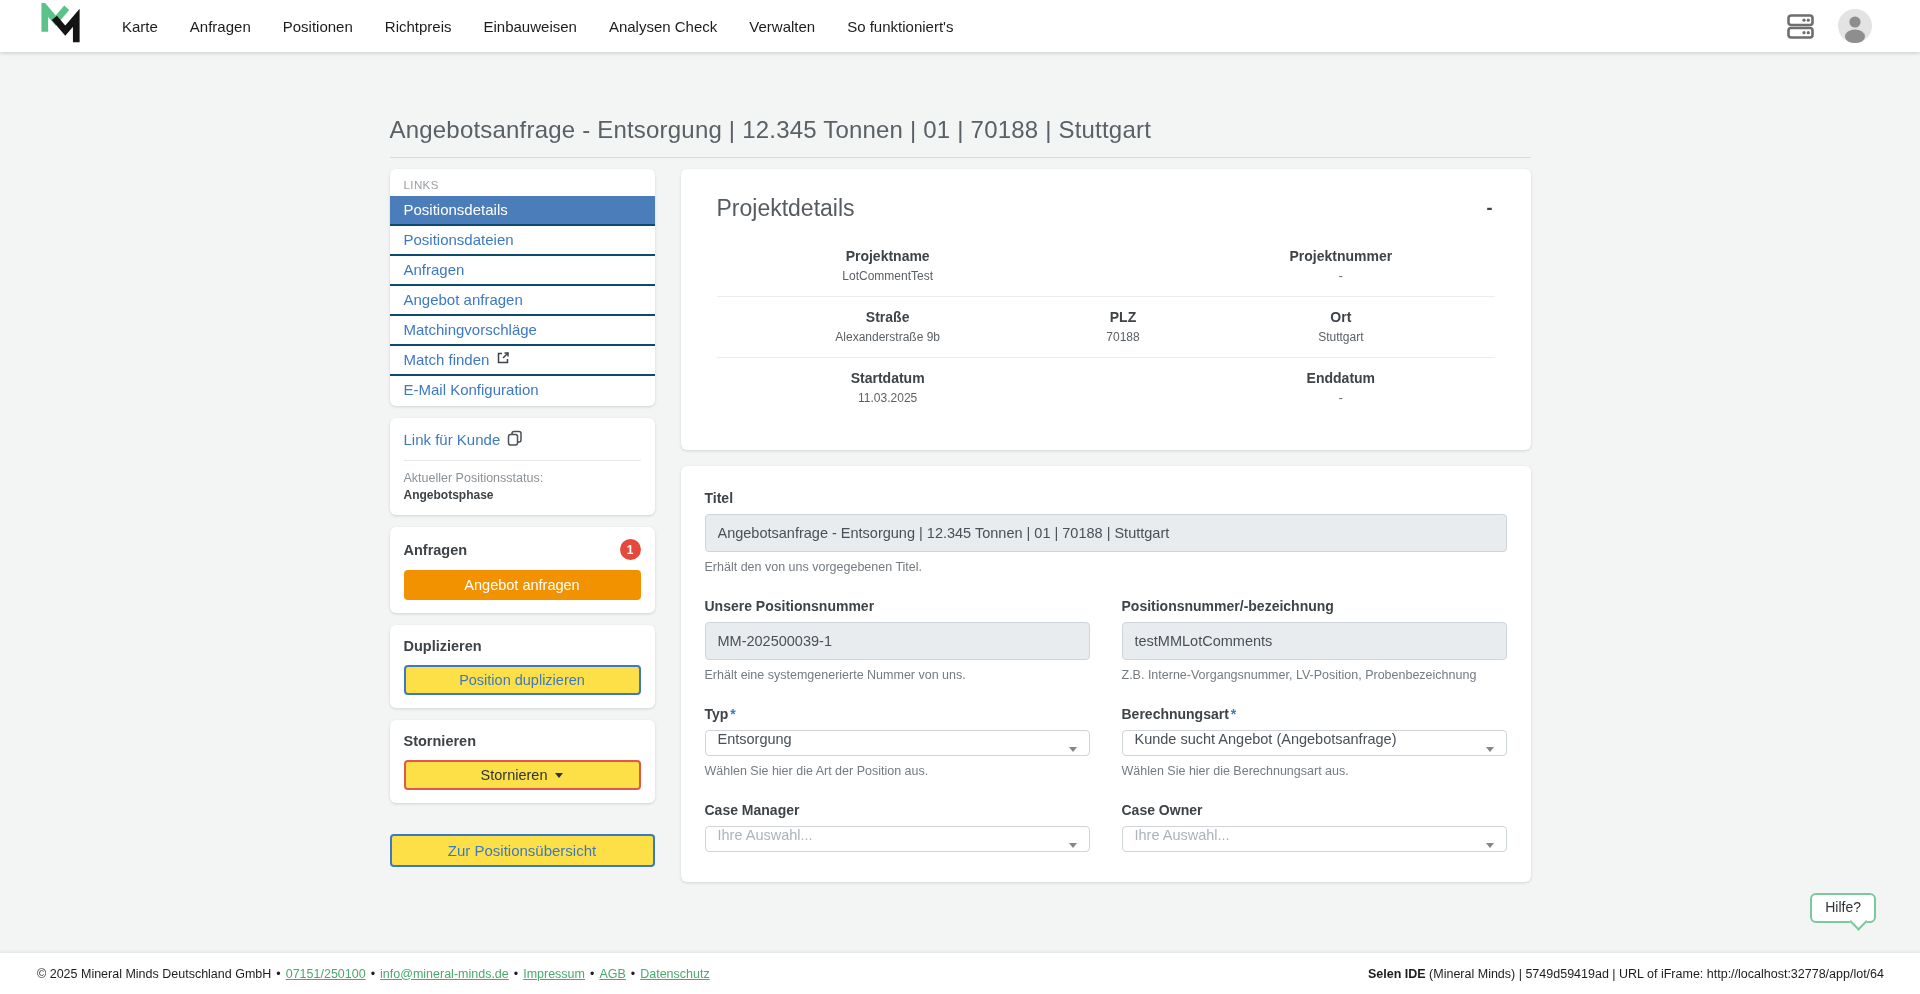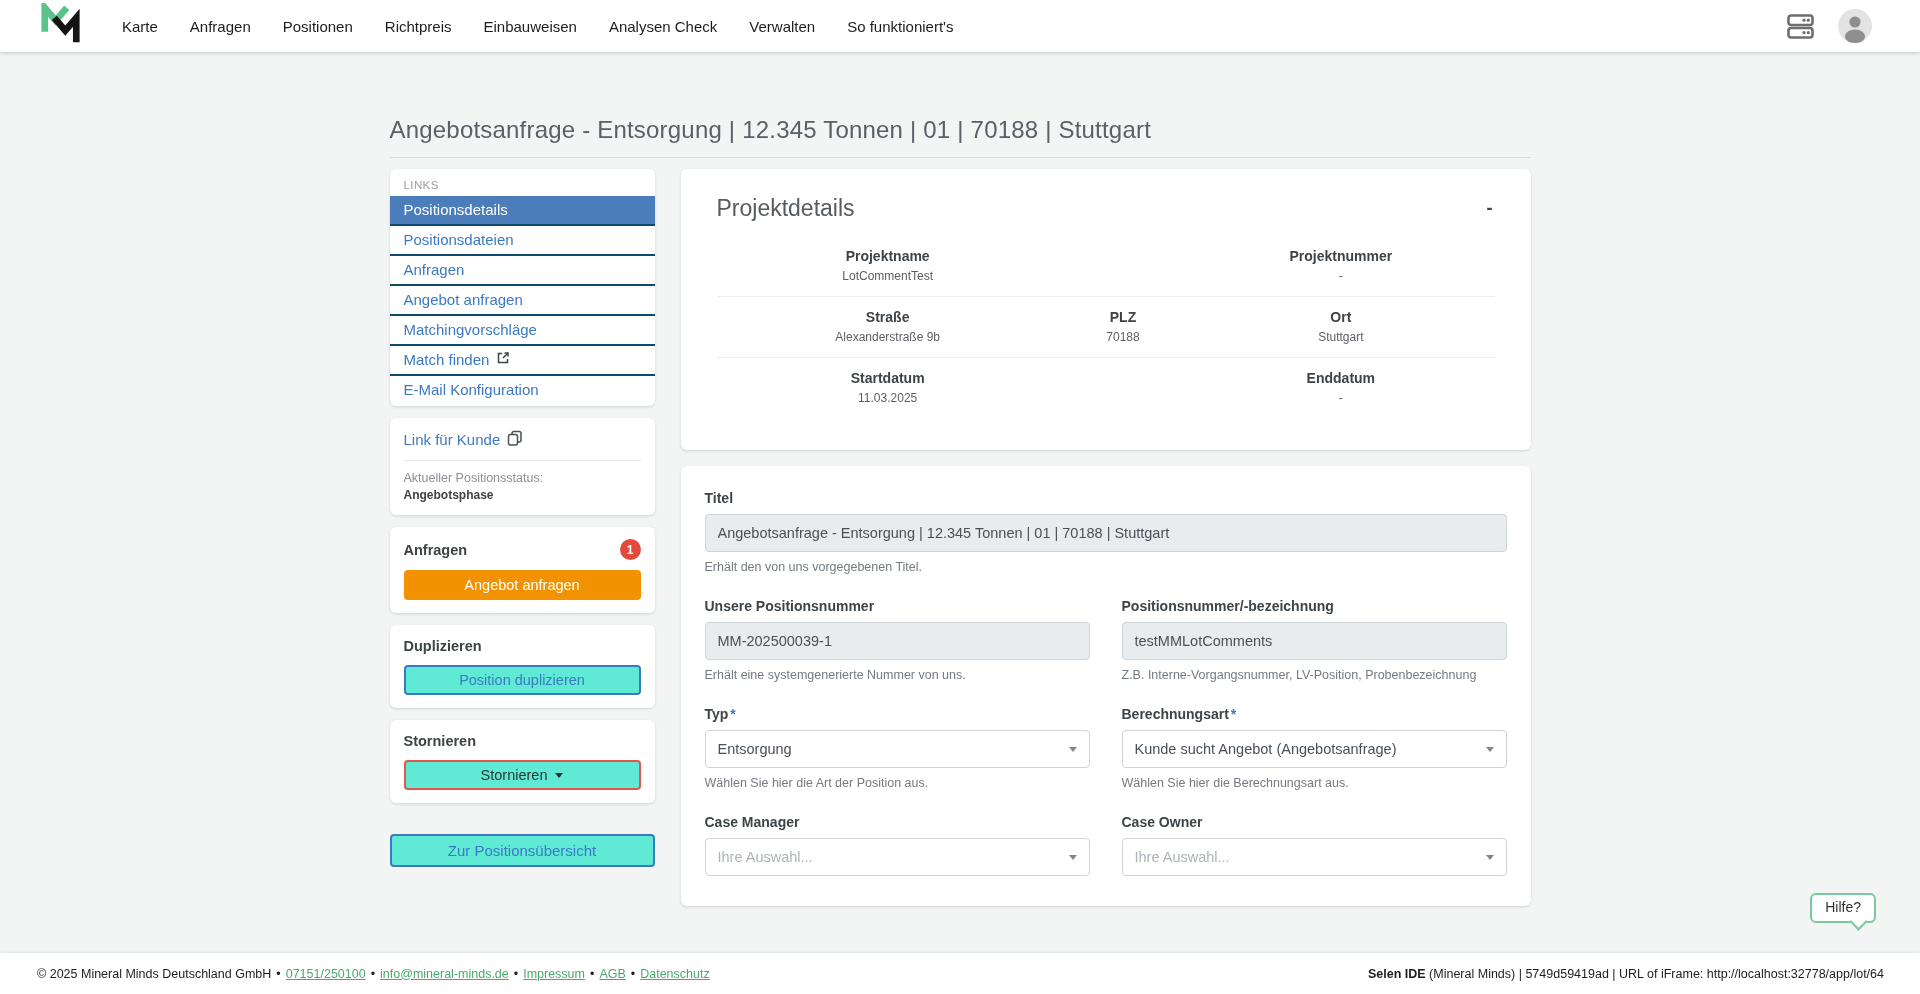--- a/index.html
+++ b/index.html
@@ -47,21 +47,21 @@
 
   .card-heading-sm { font-size:14.5px; font-weight:700; color:#3e4347; }
   .anfragen-head { display:flex; justify-content:space-between; align-items:center; }
   .badge {
     width:21px; height:21px; border-radius:50%; background:#e5493c; color:#fff;
     font-size:12px; font-weight:700; display:flex; align-items:center; justify-content:center;
   }
   .btn {
     display:flex; width:100%; height:30px; align-items:center; justify-content:center;
     border-radius:4px; font-size:14.5px; font-weight:500; cursor:pointer; margin-top:10px;
-    border:0; font-family:inherit; background:#5eead4;
+    border:0; font-family:inherit; background:#fde047;
   }
   .btn-orange { background:#f39200; color:#fff; }
   .btn-outline-blue { border:2px solid #3d79c2; color:#3d79c2; }
   .btn-outline-red { border:2px solid #e2574c; color:#2f3338; }
   .caret-down {
     width:0; height:0; border-left:4.5px solid transparent; border-right:4.5px solid transparent;
     border-top:5.5px solid #2f3338; margin-left:8px; display:inline-block;
   }
   .overview-btn { margin-top:31px; height:33px; border:2px solid #3d79c2; color:#3d79c2; font-size:15px; }
 
@@ -87,22 +87,22 @@
   .form-card { margin-top:16px; padding:24px 24px 30px; }
   .form-label { font-size:14px; font-weight:700; color:#3e4347; margin-bottom:8px; display:block; }
   .req { color:#3d79c2; font-weight:700; margin-left:2px; }
   .text-input {
     width:100%; height:38px; border:1px solid #ced4da; border-radius:4px;
     background:#e9ecef; color:#495057; font-size:14.5px; padding:0 12px; font-family:inherit;
   }
   .helper { font-size:12.5px; color:#747b81; margin-top:8px; }
   .form-row { display:grid; grid-template-columns:1fr 1fr; column-gap:32px; margin-top:24px; }
   .select {
-    position:relative; height:38px; border:1px solid #ced4da; border-radius:4px; background:#fff;
-    display:flex; align-items:center; padding:0 30px 0 12px; font-size:14.5px; color:#495057; cursor:pointer;
+    position:relative; height:26px; border:1px solid #ced4da; border-radius:4px; background:#fff;
+    display:flex; align-items:flex-start; padding:0 30px 0 12px; font-size:14.5px; color:#495057; cursor:pointer;
   }
   .select .sel-caret {
     position:absolute; right:12px; top:16px; width:0; height:0;
     border-left:4.5px solid transparent; border-right:4.5px solid transparent; border-top:5.5px solid #80878d;
   }
   .select.is-placeholder { color:#adb3b9; }
 
   
   .footer {
     position:absolute; left:0; right:0; bottom:0; height:41px; background:#fff; z-index:30;

